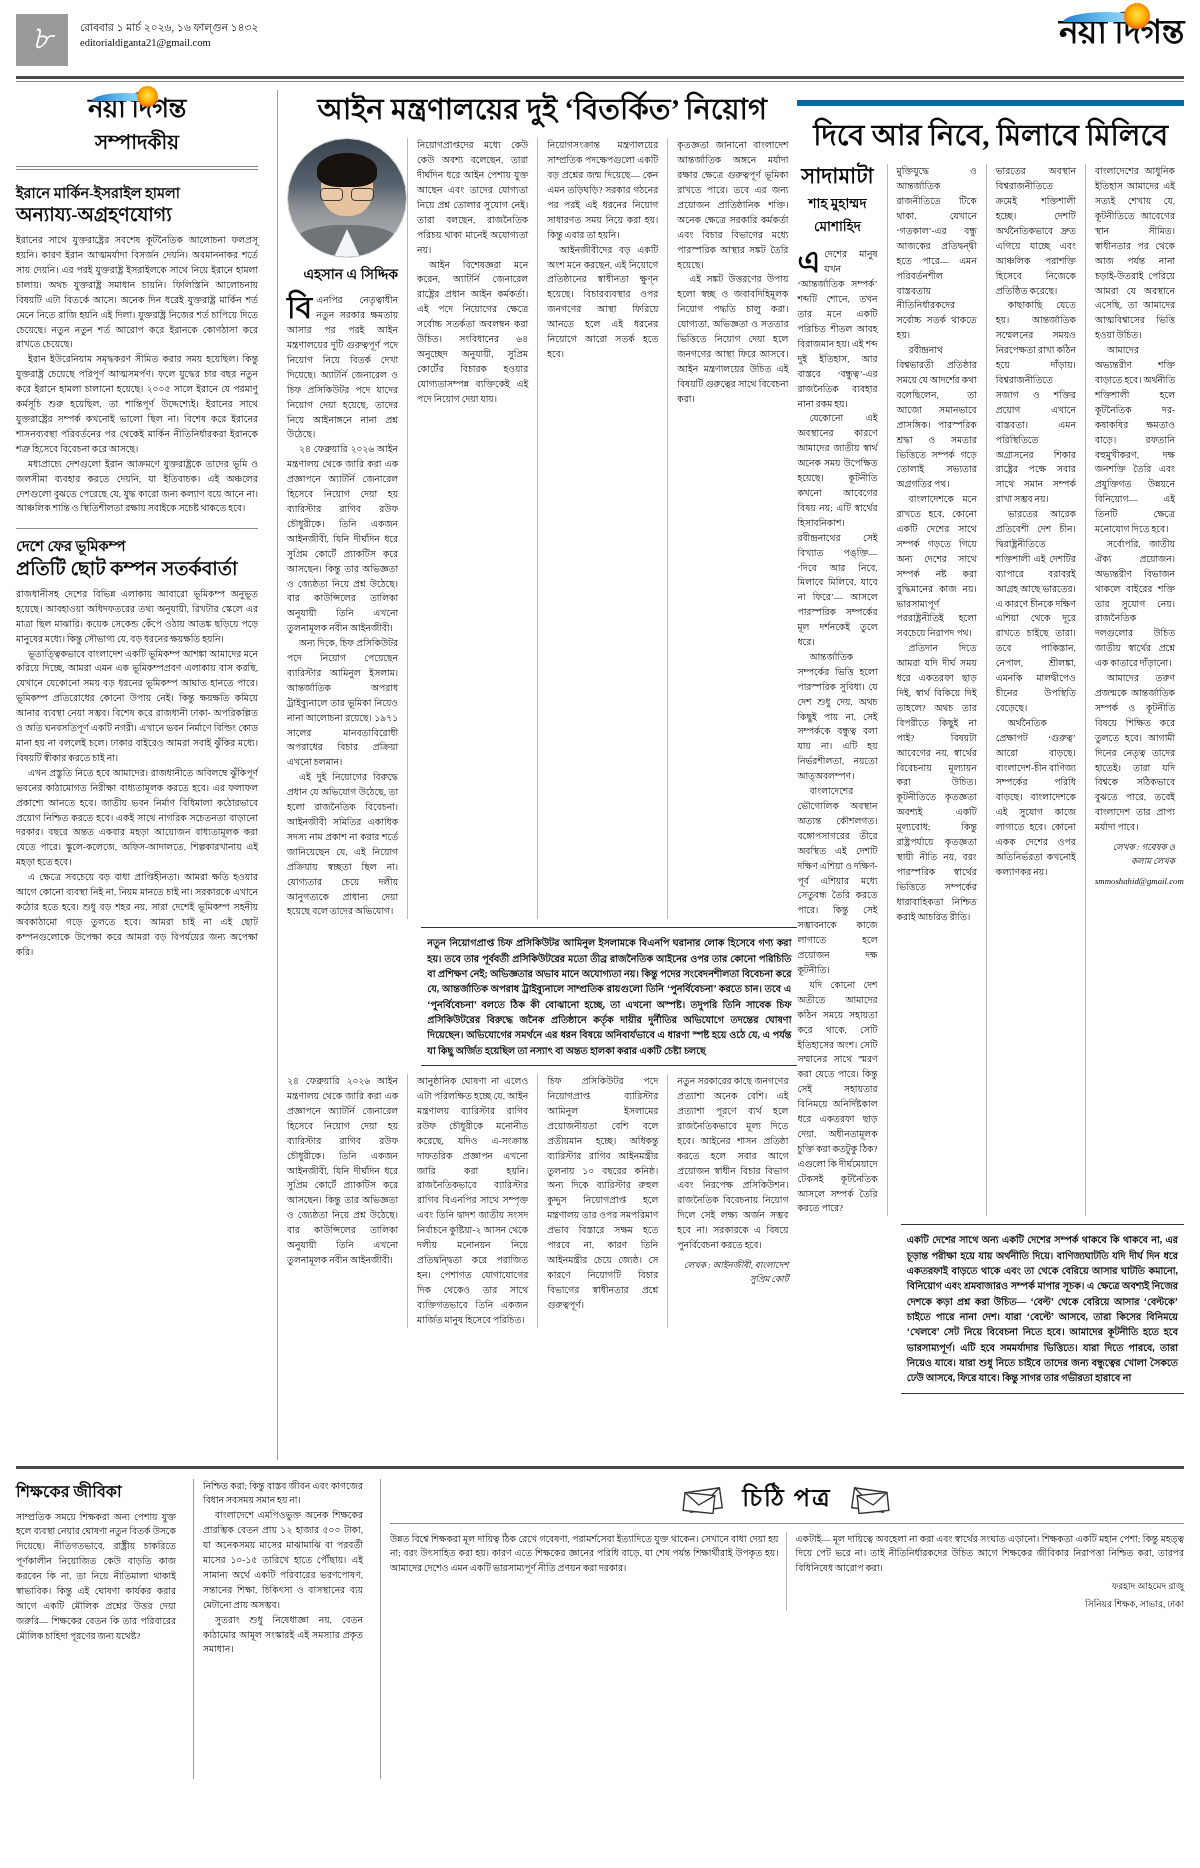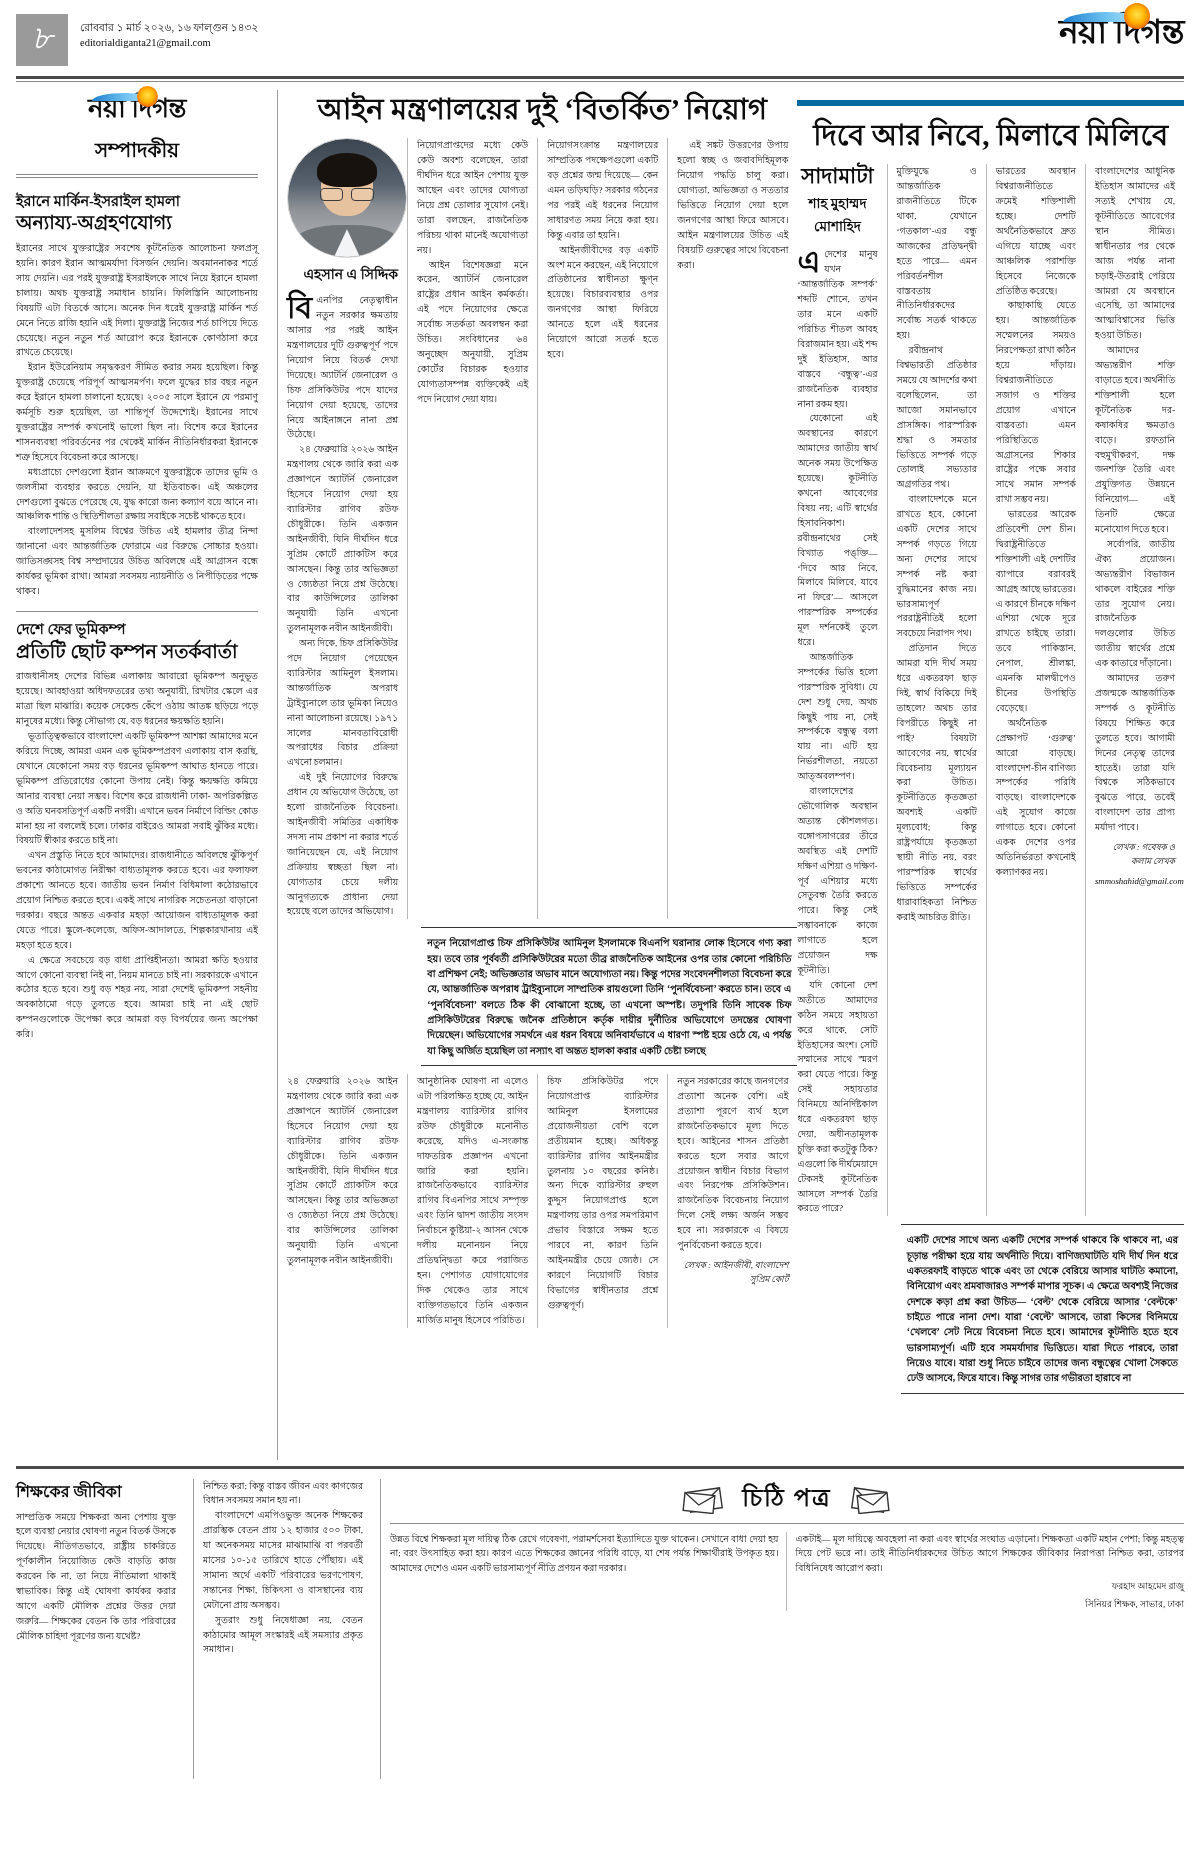--- a/index.html
+++ b/index.html
@@ -46,21 +46,21 @@
   .col-left{width:252px;flex:0 0 252px;padding-right:10px;box-sizing:border-box;}
   .vdiv{width:1px;background:#9c9c9c;flex:0 0 1px;margin:0 9px;}
   .col-main{flex:1 1 auto;display:flex;flex-direction:row;min-width:0;}
 
   
   .nameplate{text-align:center;padding-top:6px;}
   .nameplate .brandtext{font-size:26px;}
   .nameplate .sun{width:21px;height:21px;top:-10px;left:50%;}
   .nameplate .swoosh{width:66px;height:8px;left:4px;top:-3px;}
   .nameplate .sub{
-    font-size:20px;margin-top:13px;font-weight:bold;
+    font-size:20px;margin-top:5px;font-weight:bold;
     font-family:Liberation Mono, monospace;
   }
   .np-rule{border-top:1px solid #8a8a8a;margin:6px 0 0 0;}
   .np-rule2{border-top:1px solid #8a8a8a;margin:2px 0 14px 0;}
 
   
   .kicker{font-size:14.5px;font-weight:bold;line-height:1.3;margin-bottom:1px;}
   .edhead{font-size:19px;font-weight:bold;line-height:1.25;margin-bottom:6px;}
   .bodytext{
     font-size:9.2px;line-height:1.62;text-align:justify;
@@ -190,21 +190,20 @@
       </div>
       <div class="np-rule"></div>
       <div class="np-rule2"></div>
 
       <div class="kicker">ইরানে মার্কিন-ইসরাইল হামলা</div>
       <div class="edhead">অন্যায্য-অগ্রহণযোগ্য</div>
       <div class="bodytext">
         <p class="first">ইরানের সাথে যুক্তরাষ্ট্রের সবশেষ কূটনৈতিক আলোচনা ফলপ্রসূ হয়নি। কারণ ইরান আত্মমর্যাদা বিসর্জন দেয়নি। অবমাননাকর শর্তে সায় দেয়নি। এর পরই যুক্তরাষ্ট্র ইসরাইলকে সাথে নিয়ে ইরানে হামলা চালায়। অথচ যুক্তরাষ্ট্র সমাধান চায়নি। ফিলিস্তিনি আলোচনায় বিষয়টি এটা বিতর্কে আসে। অনেক দিন ধরেই যুক্তরাষ্ট্র মার্কিন শর্ত মেনে নিতে রাজি হয়নি এই দিলা। যুক্তরাষ্ট্র নিজের শর্ত চাপিয়ে দিতে চেয়েছে। নতুন নতুন শর্ত আরোপ করে ইরানকে কোণঠাসা করে রাখতে চেয়েছে।</p>
         <p>ইরান ইউরেনিয়াম সমৃদ্ধকরণ সীমিত করার সময় হয়েছিল। কিন্তু যুক্তরাষ্ট্র চেয়েছে পরিপূর্ণ আত্মসমর্পণ। ফলে যুদ্ধের চার বছর নতুন করে ইরানে হামলা চালানো হয়েছে। ২০০৫ সালে ইরানে যে পরমাণু কর্মসূচি শুরু হয়েছিল, তা শান্তিপূর্ণ উদ্দেশ্যেই। ইরানের সাথে যুক্তরাষ্ট্রের সম্পর্ক কখনোই ভালো ছিল না। বিশেষ করে ইরানের শাসনব্যবস্থা পরিবর্তনের পর থেকেই মার্কিন নীতিনির্ধারকরা ইরানকে শত্রু হিসেবে বিবেচনা করে আসছে।</p>
         <p>মধ্যপ্রাচ্যে দেশগুলো ইরান আক্রমণে যুক্তরাষ্ট্রকে তাদের ভূমি ও জলসীমা ব্যবহার করতে দেয়নি, যা ইতিবাচক। এই অঞ্চলের দেশগুলো বুঝতে পেরেছে যে, যুদ্ধ কারো জন্য কল্যাণ বয়ে আনে না। আঞ্চলিক শান্তি ও স্থিতিশীলতা রক্ষায় সবাইকে সচেষ্ট থাকতে হবে।</p>
-        <p>বাংলাদেশসহ মুসলিম বিশ্বের উচিত এই হামলার তীব্র নিন্দা জানানো এবং আন্তর্জাতিক ফোরামে এর বিরুদ্ধে সোচ্চার হওয়া। জাতিসঙ্ঘসহ বিশ্ব সম্প্রদায়ের উচিত অবিলম্বে এই আগ্রাসন বন্ধে কার্যকর ভূমিকা রাখা। আমরা সবসময় ন্যায়নীতি ও নিপীড়িতের পক্ষে থাকব।</p>
       </div>
 
       <div class="hr-sec"></div>
 
       <div class="kicker">দেশে ফের ভূমিকম্প</div>
       <div class="edhead">প্রতিটি ছোট কম্পন সতর্কবার্তা</div>
       <div class="bodytext">
         <p class="first">রাজধানীসহ দেশের বিভিন্ন এলাকায় আবারো ভূমিকম্প অনুভূত হয়েছে। আবহাওয়া অধিদফতরের তথ্য অনুযায়ী, রিখটার স্কেলে এর মাত্রা ছিল মাঝারি। কয়েক সেকেন্ড কেঁপে ওঠায় আতঙ্ক ছড়িয়ে পড়ে মানুষের মধ্যে। কিন্তু সৌভাগ্য যে, বড় ধরনের ক্ষয়ক্ষতি হয়নি।</p>
         <p>ভূতাত্ত্বিকভাবে বাংলাদেশ একটি ভূমিকম্প আশঙ্কা আমাদের মনে করিয়ে দিচ্ছে, আমরা এমন এক ভূমিকম্পপ্রবণ এলাকায় বাস করছি, যেখানে যেকোনো সময় বড় ধরনের ভূমিকম্প আঘাত হানতে পারে। ভূমিকম্প প্রতিরোধের কোনো উপায় নেই। কিন্তু ক্ষয়ক্ষতি কমিয়ে আনার ব্যবস্থা নেয়া সম্ভব। বিশেষ করে রাজধানী ঢাকা- অপরিকল্পিত ও অতি ঘনবসতিপূর্ণ একটি নগরী। এখানে ভবন নির্মাণে বিল্ডিং কোড মানা হয় না বললেই চলে। ঢাকার বাইরেও আমরা সবাই ঝুঁকির মধ্যে। বিষয়টি স্বীকার করতে চাই না।</p>
         <p>এখন প্রস্তুতি নিতে হবে আমাদের। রাজধানীতে অবিলম্বে ঝুঁকিপূর্ণ ভবনের কাঠামোগত নিরীক্ষা বাধ্যতামূলক করতে হবে। এর ফলাফল প্রকাশ্যে আনতে হবে। জাতীয় ভবন নির্মাণ বিধিমালা কঠোরভাবে প্রয়োগ নিশ্চিত করতে হবে। একই সাথে নাগরিক সচেতনতা বাড়ানো দরকার। বছরে অন্তত একবার মহড়া আয়োজন বাধ্যতামূলক করা যেতে পারে। স্কুলে-কলেজে, অফিস-আদালতে, শিল্পকারখানায় এই মহড়া হতে হবে।</p>
@@ -249,20 +248,21 @@
 
           <div class="fcol">
             <div class="bodytext">
               <p class="first">নিয়োগসংক্রান্ত মন্ত্রণালয়ের সাম্প্রতিক পদক্ষেপগুলো একটি বড় প্রশ্নের জন্ম দিয়েছে— কেন এমন তড়িঘড়ি? সরকার গঠনের পর পরই এই ধরনের নিয়োগ সাধারণত সময় নিয়ে করা হয়। কিন্তু এবার তা হয়নি।</p>
               <p>আইনজীবীদের বড় একটি অংশ মনে করছেন, এই নিয়োগে প্রতিষ্ঠানের স্বাধীনতা ক্ষুণ্ন হয়েছে। বিচারব্যবস্থার ওপর জনগণের আস্থা ফিরিয়ে আনতে হলে এই ধরনের নিয়োগে আরো সতর্ক হতে হবে।</p>
             </div>
           </div>
 
           <div class="fcol">
             <div class="bodytext">
+              <p class="first">কৃতজ্ঞতা জানানো বাংলাদেশ আন্তর্জাতিক অঙ্গনে মর্যাদা রক্ষার ক্ষেত্রে গুরুত্বপূর্ণ ভূমিকা রাখতে পারে। তবে এর জন্য প্রয়োজন প্রাতিষ্ঠানিক শক্তি। অনেক ক্ষেত্রে সরকারি কর্মকর্তা এবং বিচার বিভাগের মধ্যে পারস্পরিক আস্থার সঙ্কট তৈরি হয়েছে।</p>
               <p>এই সঙ্কট উত্তরণের উপায় হলো স্বচ্ছ ও জবাবদিহিমূলক নিয়োগ পদ্ধতি চালু করা। যোগ্যতা, অভিজ্ঞতা ও সততার ভিত্তিতে নিয়োগ দেয়া হলে জনগণের আস্থা ফিরে আসবে। আইন মন্ত্রণালয়ের উচিত এই বিষয়টি গুরুত্বের সাথে বিবেচনা করা।</p>
             </div>
           </div>
         </div>
 
         <div style="display:flex;">
           <div style="flex:1 1 0;min-width:0;"></div>
           <div style="flex:3 1 0;min-width:0;padding-left:9px;">
             <div class="pullbox pull-wide">নতুন নিয়োগপ্রাপ্ত চিফ প্রসিকিউটর আমিনুল ইসলামকে বিএনপি ঘরানার লোক হিসেবে গণ্য করা হয়। তবে তার পূর্ববর্তী প্রসিকিউটরের মতো তীব্র রাজনৈতিক আইনের ওপর তার কোনো পরিচিতি বা প্রশিক্ষণ নেই; অভিজ্ঞতার অভাব মানে অযোগ্যতা নয়। কিন্তু পদের সংবেদনশীলতা বিবেচনা করে যে, আন্তর্জাতিক অপরাধ ট্রাইব্যুনালে সাম্প্রতিক রায়গুলো তিনি ‘পুনর্বিবেচনা’ করতে চান। তবে এ ‘পুনর্বিবেচনা’ বলতে ঠিক কী বোঝানো হচ্ছে, তা এখনো অস্পষ্ট। তদুপরি তিনি সাবেক চিফ প্রসিকিউটরের বিরুদ্ধে জনৈক প্রতিষ্ঠানে কর্তৃক দায়ীর দুর্নীতির অভিযোগে তদন্তের ঘোষণা দিয়েছেন। অভিযোগের সমর্থনে এর ধরন বিষয়ে অনিবার্যভাবে এ ধারণা স্পষ্ট হয়ে ওঠে যে, এ পর্যন্ত যা কিছু অর্জিত হয়েছিল তা নস্যাৎ বা অন্তত হালকা করার একটি চেষ্টা চলছে</div>
           </div>

